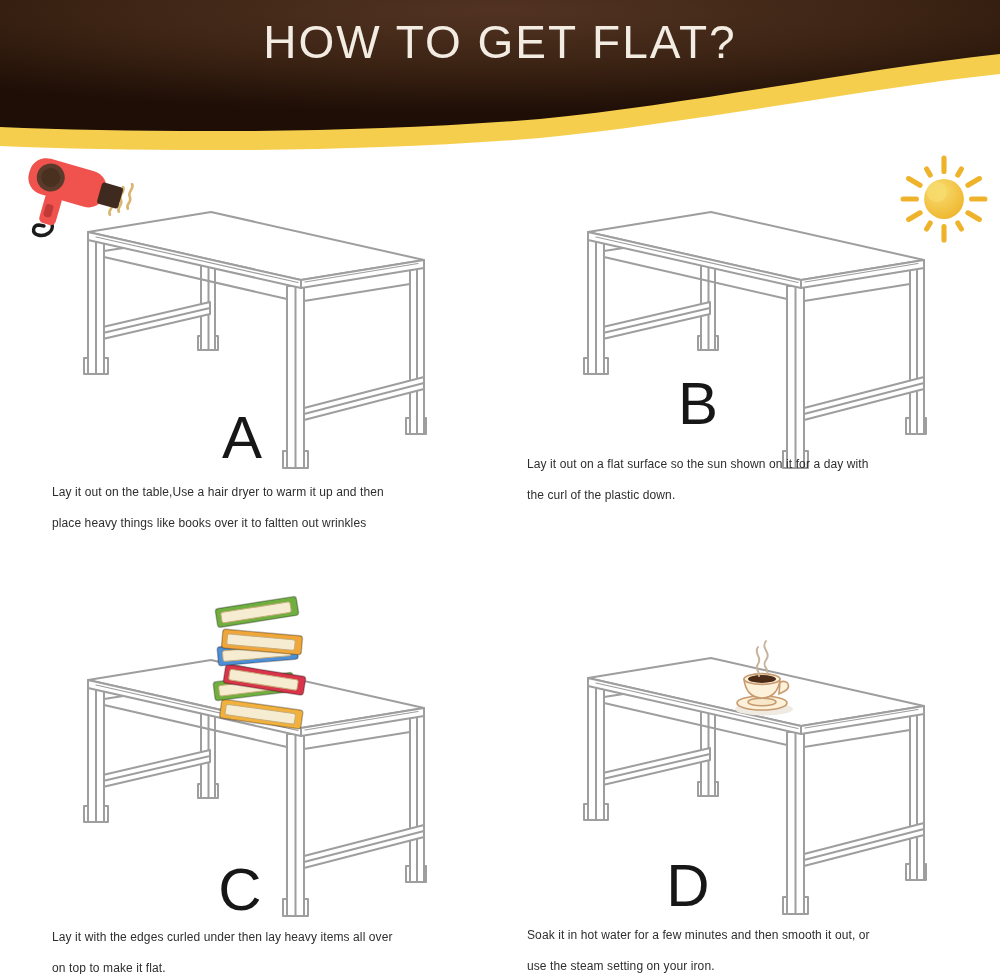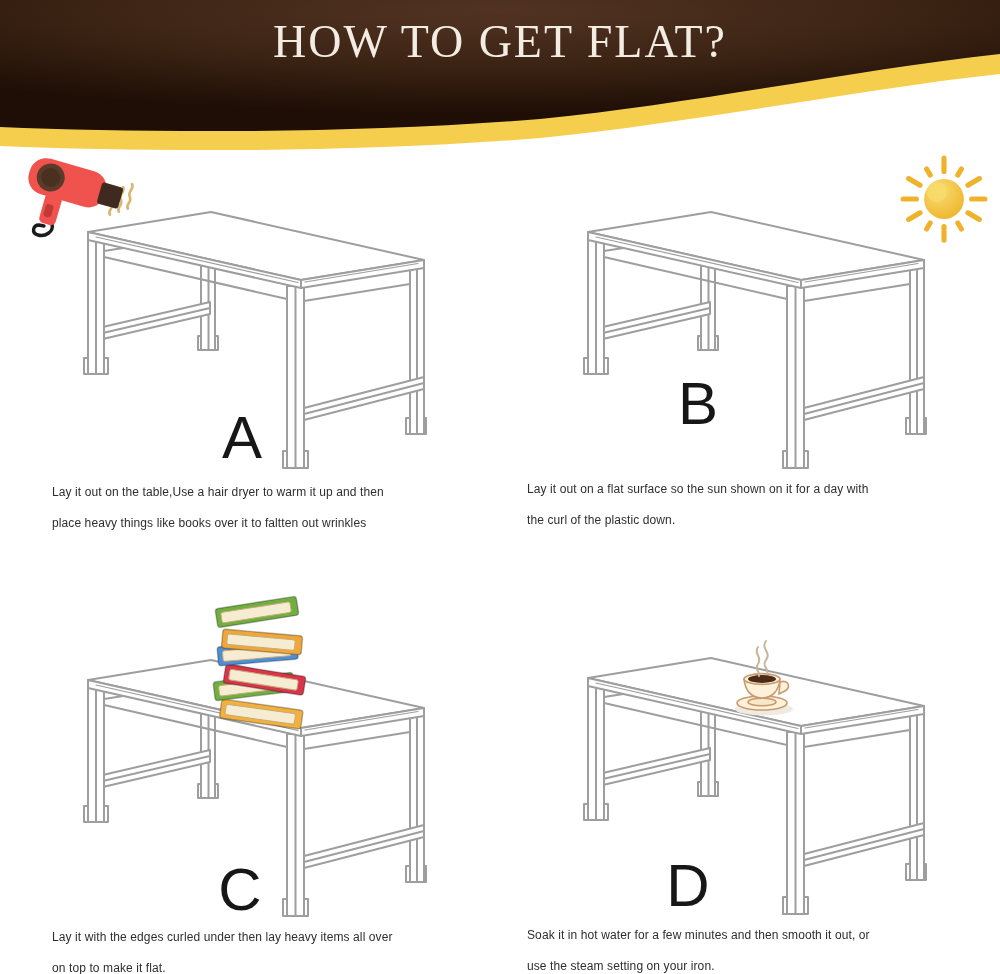--- a/index.html
+++ b/index.html
@@ -4,21 +4,21 @@
 <style>
   html,body{margin:0;padding:0;background:#fff;}
   .page{position:relative;width:1000px;height:974px;background:#fff;overflow:hidden;
         font-family:"Liberation Sans",sans-serif;margin:0 auto;}
   .abs{position:absolute;}
 
   
   .header-wave{left:0;top:0;width:1000px;height:152px;display:block;}
   .band{fill:var(--band-yellow);}
   .page-title{left:0;top:15px;width:1000px;text-align:center;
-    font-family:Liberation Serif, serif;font-size:46px;letter-spacing:2px;
+    font-family:Liberation Sans, sans-serif;font-size:46px;letter-spacing:2px;
     color:var(--title-cream);font-weight:400;margin:0;}
 
   
   .desk{width:348px;height:272px;overflow:visible;}
   .desk-a{left:80px;top:202px;}
   .desk-b{left:580px;top:202px;}
   .desk-c{left:80px;top:650px;}
   .desk-d{left:580px;top:648px;}
   .deskart{fill:#fff;stroke:var(--desk-line);stroke-width:2;stroke-linejoin:round;stroke-linecap:round;}
   .deskart .thin{stroke-width:1.2;}
@@ -28,21 +28,21 @@
     color:#171717;font-weight:400;}
   .letter-a{left:212px;top:408px;}
   .letter-b{left:668px;top:374px;}
   .letter-c{left:210px;top:860px;}
   .letter-d{left:658px;top:856px;}
 
   
   .caption{font-size:12px;line-height:31px;color:var(--text-dark);
     white-space:pre-line;letter-spacing:0.1px;}
   .caption-a{left:52px;top:477px;}
-  .caption-b{left:527px;top:474px;}
+  .caption-b{left:527px;top:449px;}
   .caption-c{left:52px;top:922px;}
   .caption-d{left:527px;top:920px;}
 
   
   .dryer-svg{left:14px;top:152px;width:122px;height:88px;overflow:visible;}
   .sun-svg{left:898px;top:152px;width:92px;height:92px;overflow:visible;}
   .books-svg{left:210px;top:600px;width:97px;height:123px;overflow:visible;}
   .coffee-svg{left:727px;top:637px;width:71px;height:83px;overflow:visible;}
 
   .heat{stroke:var(--heat-wave-tan);stroke-width:2.6;fill:none;stroke-linecap:round;}

